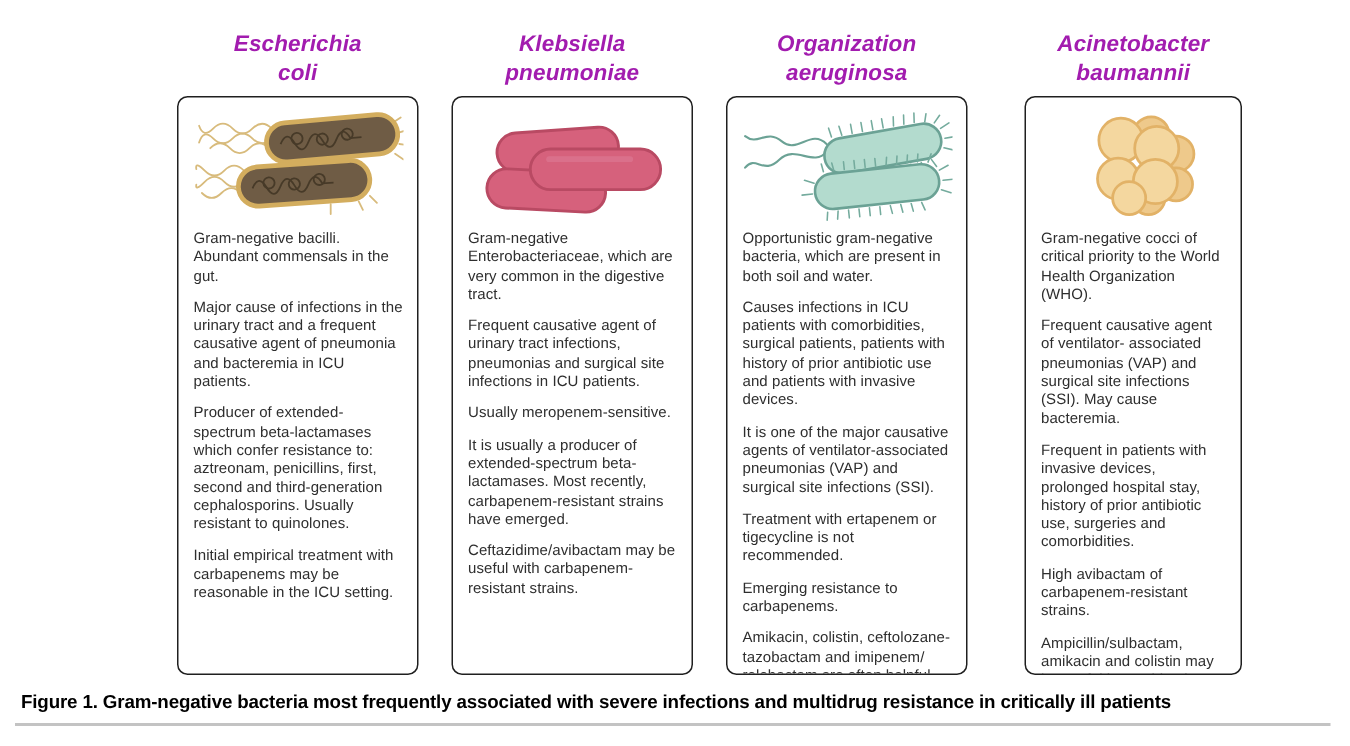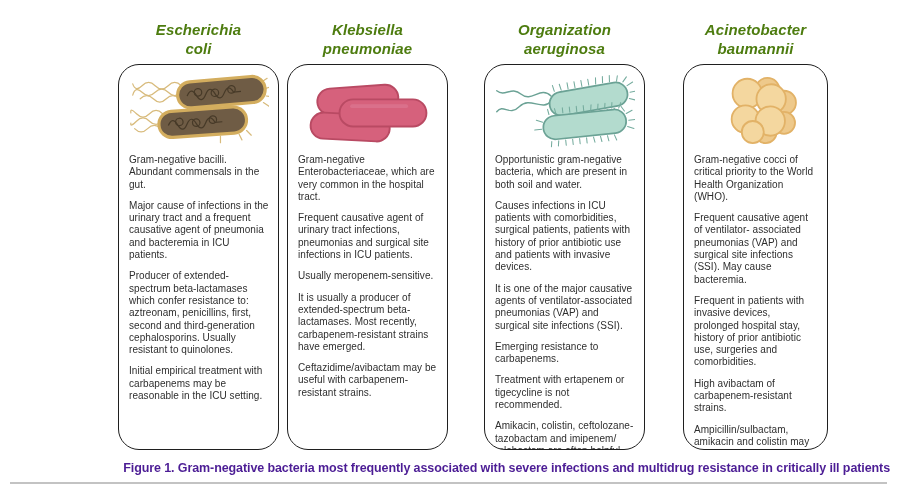--- a/index.html
+++ b/index.html
@@ -1,50 +1,50 @@
 <!DOCTYPE html>
 <html><head>
 <meta charset="utf-8">
 <style>
   * { margin: 0; padding: 0; box-sizing: border-box; }
   html, body { width: 900px; height: 497px; background: #ffffff; }
   body { font-family: "Liberation Sans", sans-serif; position: relative; overflow: hidden; }
 
   .column { position: absolute; top: 20px; width: 161px; }
   .col-1 { left: 118px; }
-  .col-2 { left: 287px; }
+  .col-2 { left: 301px; }
   .col-3 { left: 484px; }
   .col-4 { left: 667px; padding-left: 16px; }
 
   .col-title {
     height: 40px; text-align: center;
     font-weight: bold; font-style: italic;
-    font-size: 15px; line-height: 1.27; color: #4d7c0f;
+    font-size: 15px; line-height: 1.27; color: #a21caf;
     letter-spacing: 0.1px;
   }
 
   .card {
     margin-top: 4px; height: 386px;
-    border: 1.6px solid #1f1f1f; border-radius: 21px;
+    border: 1.6px solid #1f1f1f; border-radius: 7px;
     background: #ffffff; padding: 7px 9px 6px 10px;
     overflow: hidden;
   }
 
   .illustration { height: 76px; display: flex; align-items: center; justify-content: center; margin-bottom: 6px; }
   .illustration svg { display: block; }
 
   .card p {
     font-size: 10px; line-height: 1.23; color: #2e2e2e;
     margin: 0 0 9px 0; letter-spacing: 0.05px;
   }
   .card p:last-child { margin-bottom: 0; }
 
   .caption {
     position: absolute; left: 14px; top: 461px; width: 876px;
-    font-size: 12.5px; font-weight: bold; color: #4c1d95; letter-spacing: -0.1px; text-align: right;
+    font-size: 12.5px; font-weight: bold; color: #000000; letter-spacing: -0.1px;
   }
   .caption-rule {
     position: absolute; left: 10px; top: 482px; width: 877px; height: 2px;
     background: #c3c3c3;
   }
 </style>
 </head>
 <body>
 
 <div class="column col-1">
@@ -102,21 +102,21 @@
         <g transform="rotate(-4 60 26)">
           <rect x="20" y="12" width="84" height="27" rx="13.5" fill="#d6617c" stroke="#b94a63" stroke-width="2"></rect>
         </g>
         <g transform="rotate(3 52 54)">
           <rect x="13" y="40" width="82" height="27" rx="13.5" fill="#d6617c" stroke="#b94a63" stroke-width="2"></rect>
         </g>
         <rect x="43" y="25" width="90" height="28" rx="14" fill="#d6617c" stroke="#b94a63" stroke-width="2"></rect>
         <path d="M56,32 h56" stroke="#df7e97" stroke-width="4" stroke-linecap="round" fill="none" opacity="0.55"></path>
       </svg>
     </div>
-    <p>Gram-negative Enterobacteriaceae, which are very common in the hospital tract.</p>
+    <p>Gram-negative Enterobacteriaceae, which are very common in the digestive tract.</p>
     <p>Frequent causative agent of urinary tract infections, pneumonias and surgical site infections in ICU patients.</p>
     <p>Usually meropenem-sensitive.</p>
     <p>It is usually a producer of extended-spectrum beta-lactamases. Most recently, carbapenem-resistant strains have emerged.</p>
     <p>Ceftazidime/avibactam may be useful with carbapenem-resistant strains.</p>
   </div>
 </div>
 
 <div class="column col-3">
   <div class="col-title">
     <div>Organization</div>
@@ -143,22 +143,22 @@
             <path d="M63,41 l-1,-6 M71,41 l-1,-6 M79,41 l0,-6 M87,41 l0,-6 M95,41 l0,-6 M103,41 l0,-6 M111,41 l1,-6 M119,41 l1,-6 M127,41 l1,-6 M135,41 l1,-6 M143,42 l3,-6"></path>
             <path d="M63,72 l-1,6 M71,72 l-1,6 M79,72 l0,6 M87,72 l0,6 M95,72 l0,6 M103,72 l0,6 M111,72 l1,6 M119,72 l1,6 M127,72 l1,6 M135,72 l2,6"></path>
             <path d="M151,49 l7,-3 M153,57 l8,0 M151,64 l7,3 M55,49 l-7,-3 M53,57 l-8,0"></path>
           </g>
         </g>
       </svg>
     </div>
     <p>Opportunistic gram-negative bacteria, which are present in both soil and water.</p>
     <p>Causes infections in ICU patients with comorbidities, surgical patients, patients with history of prior antibiotic use and patients with invasive devices.</p>
     <p>It is one of the major causative agents of ventilator-associated pneumonias (VAP) and surgical site infections (SSI).</p>
+    <p>Treatment with ertapenem or tigecycline is not recommended.</p>
     <p>Emerging resistance to carbapenems.</p>
-    <p>Treatment with ertapenem or tigecycline is not recommended.</p>
     <p>Amikacin, colistin, ceftolozane-tazobactam and imipenem/ relebactam are often helpful.</p>
   </div>
 </div>
 
 <div class="column col-4">
   <div class="col-title">
     <div>Acinetobacter</div>
     <div>baumannii</div>
   </div>
   <div class="card">

